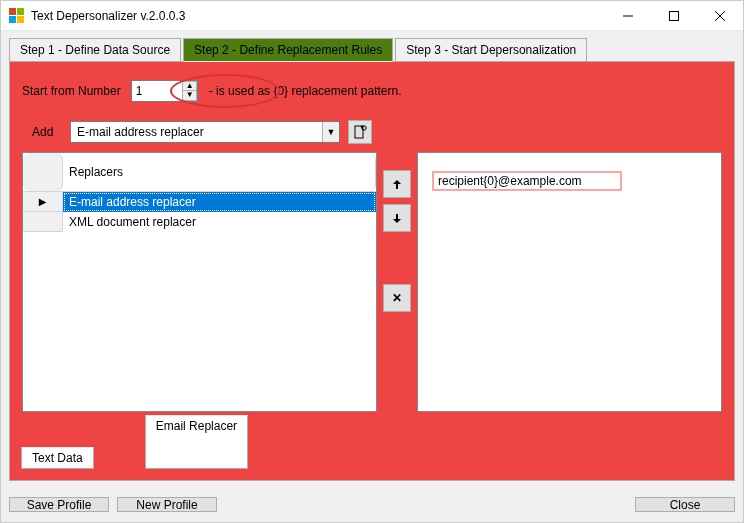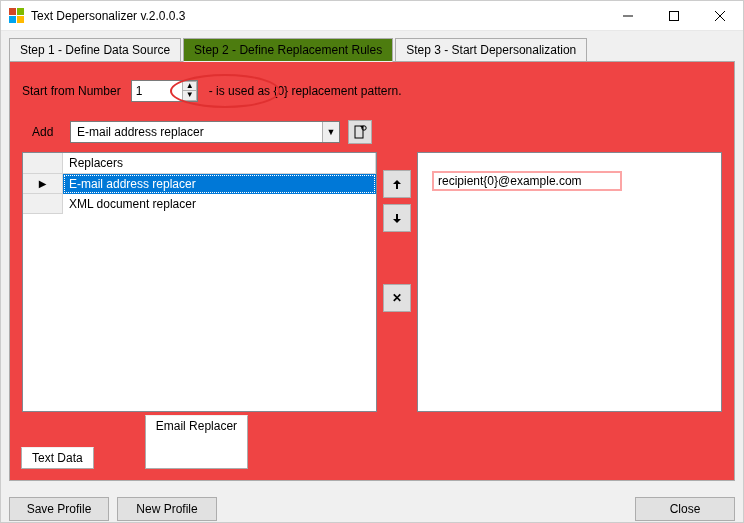--- a/index.html
+++ b/index.html
@@ -29,21 +29,21 @@
   .row-add .lbl { margin-right: 10px; width: 38px; padding-left: 10px;}
   .combo { display:flex; flex:0 0 270px; height:22px; border:1px solid #7a7a7a; background:#fff; }
   .combo input { border:none; flex:1; padding:0 6px; outline:none; font-size:12px; }
   .combo .dd { width:17px; display:flex; align-items:center; justify-content:center; border-left:1px solid #b0b0b0; background:#efefef; font-size:9px;}
   .add-btn { width:24px; height:24px; margin-left:8px; border:1px solid #adadad; background:#e1e1e1; display:flex; align-items:center; justify-content:center; }
 
   .mid { display:flex; flex:1; gap:0; }
   .left-col { width: 355px; display:flex; flex-direction:column; }
   .grid { border:1px solid #828790; background:#fff; height: 260px; }
   .grid-header { display:flex; background:#fff; border-bottom:1px solid #d4d4d4; }
-  .grid-header .hcell { padding:3px 6px; border-right:1px solid #d4d4d4; }
+  .grid-header .hcell { padding:12px 6px; border-right:1px solid #d4d4d4;border-radius:7px; }
   .grid-header .hcell.rh { width:40px; background:#f0f0f0;}
   .grid-header .hcell.main { flex:1; }
   .grid-row { display:flex; height:20px; align-items:stretch; border-bottom:0px solid #eee;}
   .grid-row .rhead { width:40px; background:#f0f0f0; border-right:1px solid #d4d4d4; border-bottom:1px solid #d4d4d4; display:flex; align-items:center; justify-content:center; font-size:10px;}
   .grid-row .cell { flex:1; padding:2px 6px; display:flex; align-items:center; }
   .grid-row.selected .cell { background:#0078d7; color:#fff; }
   .grid-row.selected.focus .cell { outline:1px dotted #fff; outline-offset:-2px; }
 
   .side-btns { width:40px; display:flex; flex-direction:column; align-items:center; padding-top:18px; gap:6px; }
   .sq-btn { width:28px; height:28px; border:1px solid #adadad; background:#e1e1e1; display:flex; align-items:center; justify-content:center; font-size:14px; }
@@ -55,21 +55,21 @@
 
   .subtabs-row { display:flex; margin-top:4px; }
   .subtabs-row .spacer { flex:1; }
   .sub-tabs { display:flex; }
   .sub-tab { padding:3px 10px; border:1px solid #acacac; background:#fff; position:relative; top:-1px; border-top:1px solid #f0f0f0;}
   .sub-left .sub-tab { margin-left:-1px;margin-top:32px; }
   .sub-right .sub-tab { margin-left:-1px; }
 
   .footer { display:flex; gap:8px; padding:8px 8px 10px 8px; }
   .footer .spacer { flex:1; }
-  .btn { min-width:100px; height:24px; border:1px solid #adadad; background:#e1e1e1; display:flex; align-items:center; justify-content:center; cursor:default;text-align:right; }
+  .btn { min-width:100px; height:15px; border:1px solid #adadad; background:#e1e1e1; display:flex; align-items:center; justify-content:center; cursor:default;text-align:right; }
 </style>
 </head>
 <body>
 
 <div class="window">
   <div class="titlebar">
     <div class="app-icon">
       <div class="app-icon-sq" style="background:#d24726;left:0;top:0"></div>
       <div class="app-icon-sq" style="background:#7fba00;left:8px;top:0"></div>
       <div class="app-icon-sq" style="background:#00a4ef;left:0;top:8px"></div>

